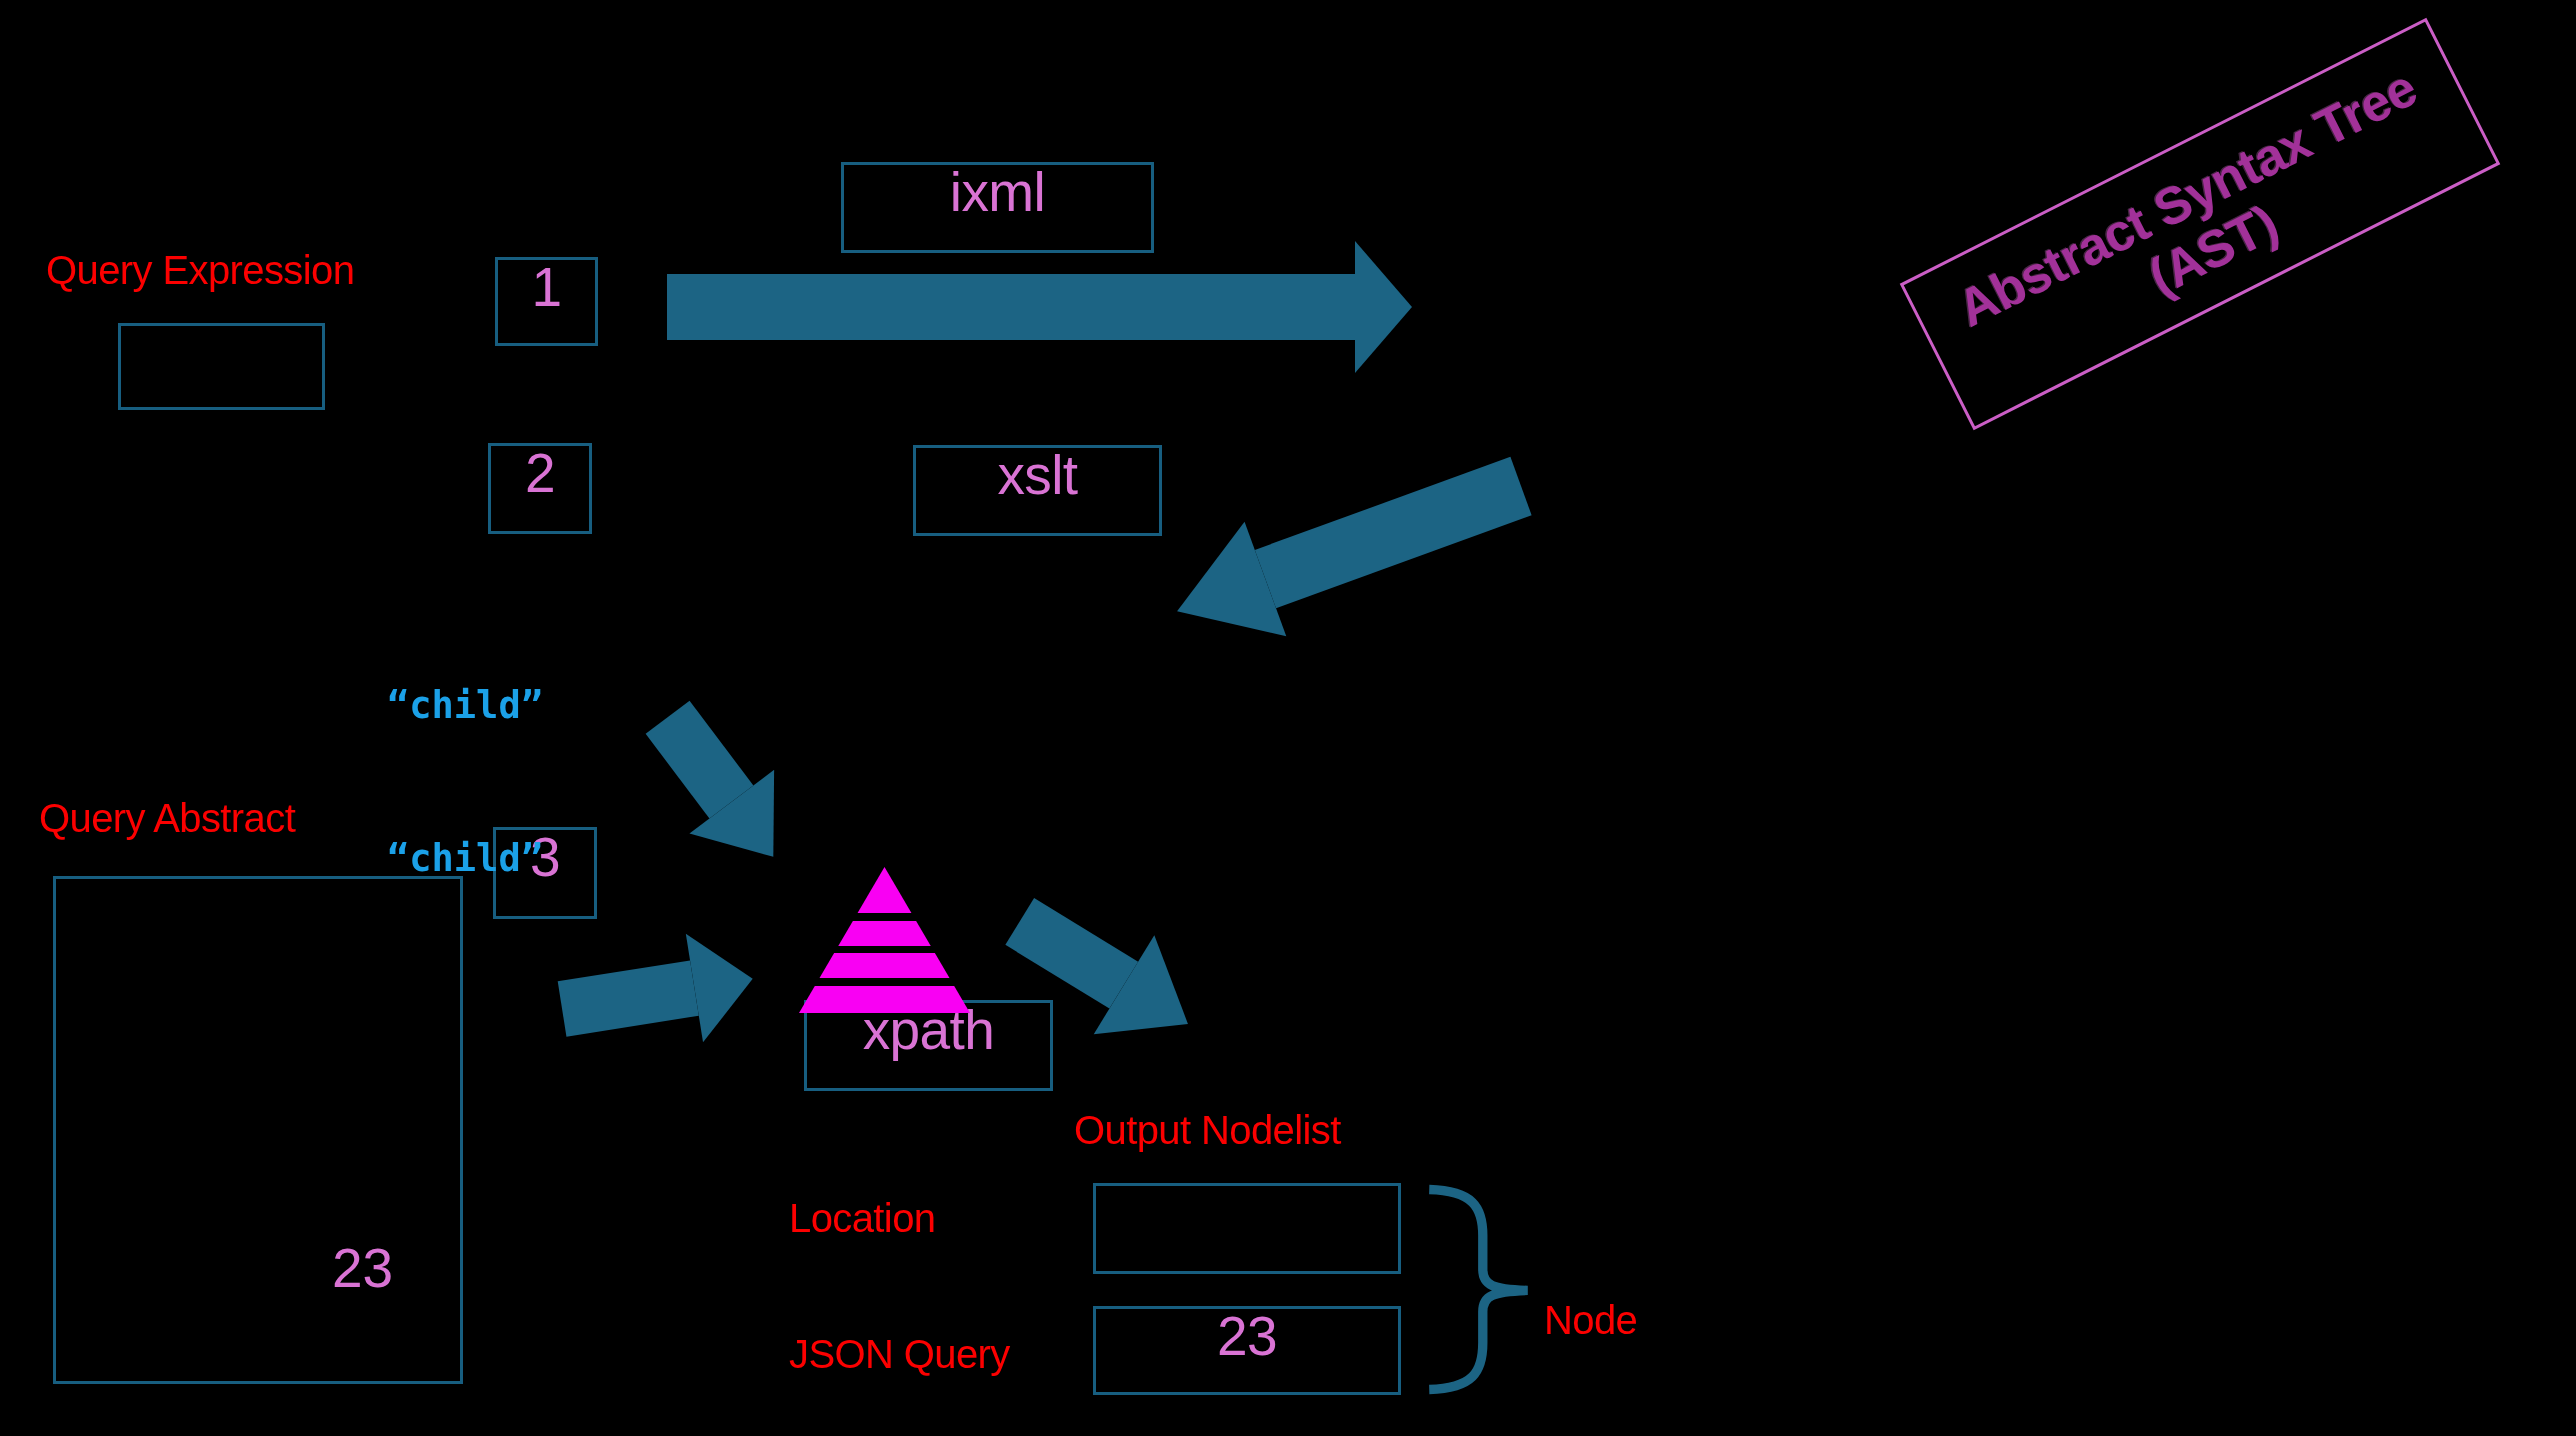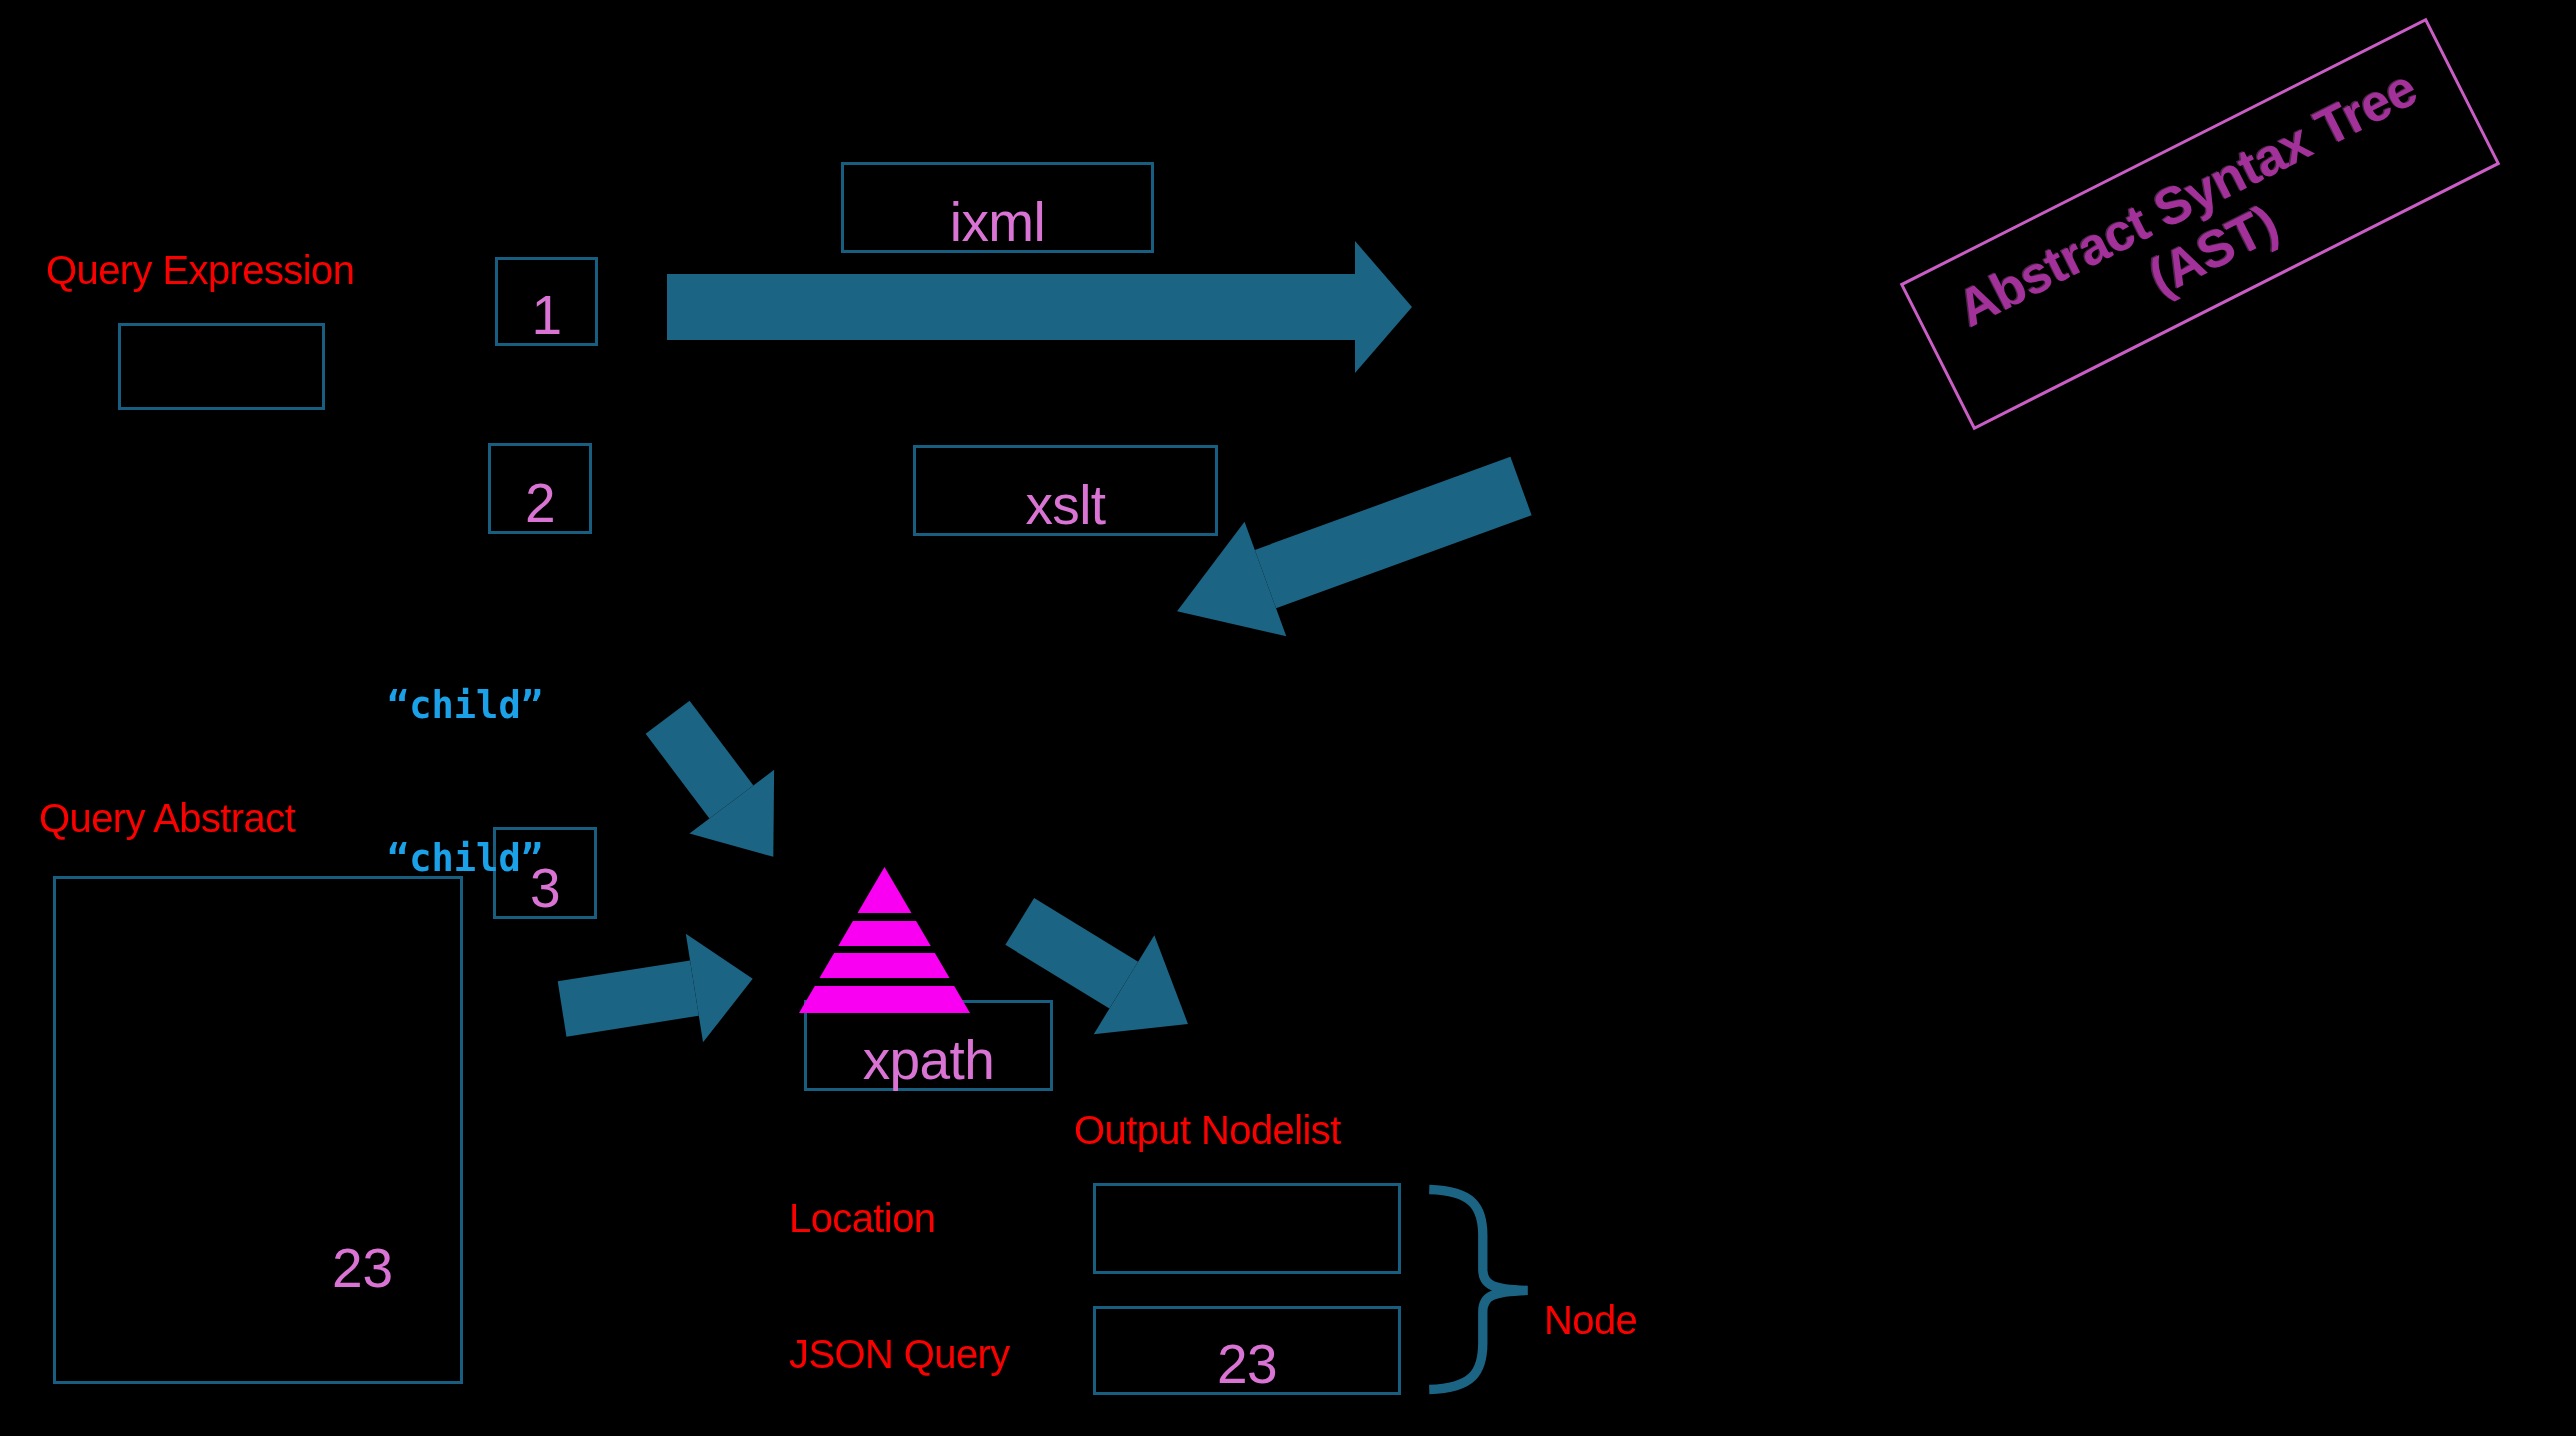--- a/index.html
+++ b/index.html
@@ -18,21 +18,21 @@
     width:2576px;height:1436px;position:relative;overflow:hidden;
     background:var(--c-background);
     font-family:"Liberation Sans", sans-serif;
   }
   .rlabel{
     position:absolute;color:var(--c-red);font-size:40px;line-height:1;
     white-space:nowrap;letter-spacing:-0.6px;
   }
   .obox{
     position:absolute;border:3.7px solid var(--c-box-border);box-sizing:border-box;
-    display:flex;align-items:flex-end;justify-content:center;background:transparent;
+    display:flex;align-items:flex-start;justify-content:center;background:transparent;
   }
   .modtext,.numtext{
     color:var(--c-orchid);font-size:55px;line-height:1;letter-spacing:-0.6px;
   }
   .floatval{position:absolute;color:var(--c-orchid);font-size:55px;line-height:1;}
   .arrow{
     position:absolute;display:flex;align-items:center;transform-origin:left center;
   }
   .arrow .shaft{background:var(--c-arrow);}
   .arrow .head{width:0;height:0;}
@@ -84,21 +84,21 @@
 </div>
 
 <div class="obox" style="left:841px;top:162px;width:313px;height:91px;">
   <span class="modtext">ixml</span>
 </div>
 
 <div class="obox" style="left:488px;top:443px;width:104px;height:91px;">
   <span class="numtext">2</span>
 </div>
 
-<div class="obox" style="left:913px;top:445px;width:305px;height:91px;">
+<div class="obox" style="left:913px;top:445px;width:249px;height:91px;">
   <span class="modtext">xslt</span>
 </div>
 
 <div class="obox" style="left:493px;top:827px;width:104px;height:92px;">
   <span class="numtext">3</span>
 </div>
 
 <div class="obox" style="left:53px;top:876px;width:410px;height:508px;"></div>
 <div class="floatval" style="left:332px;top:1241px;">23</div>
 

